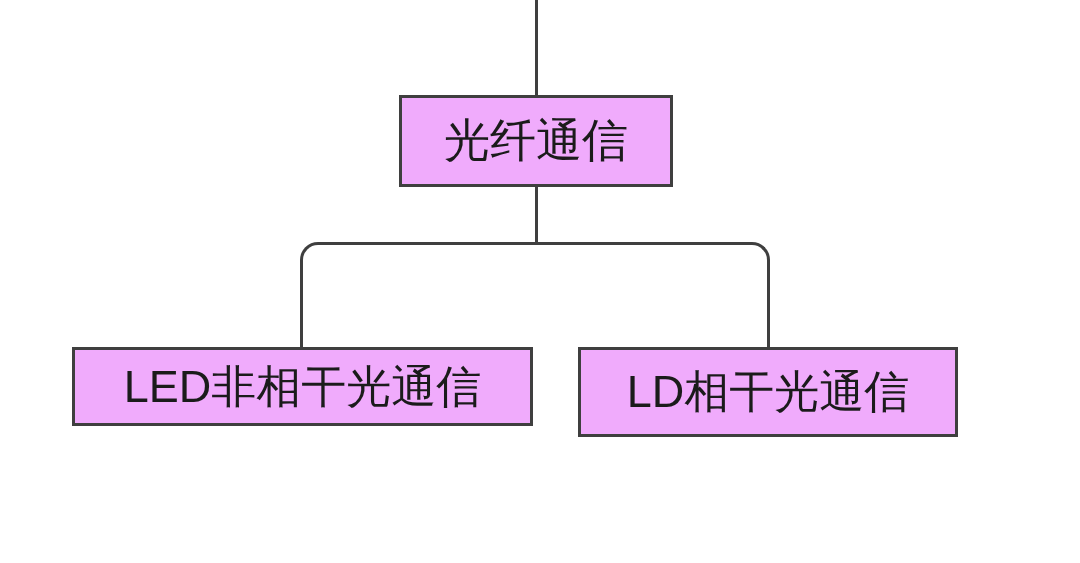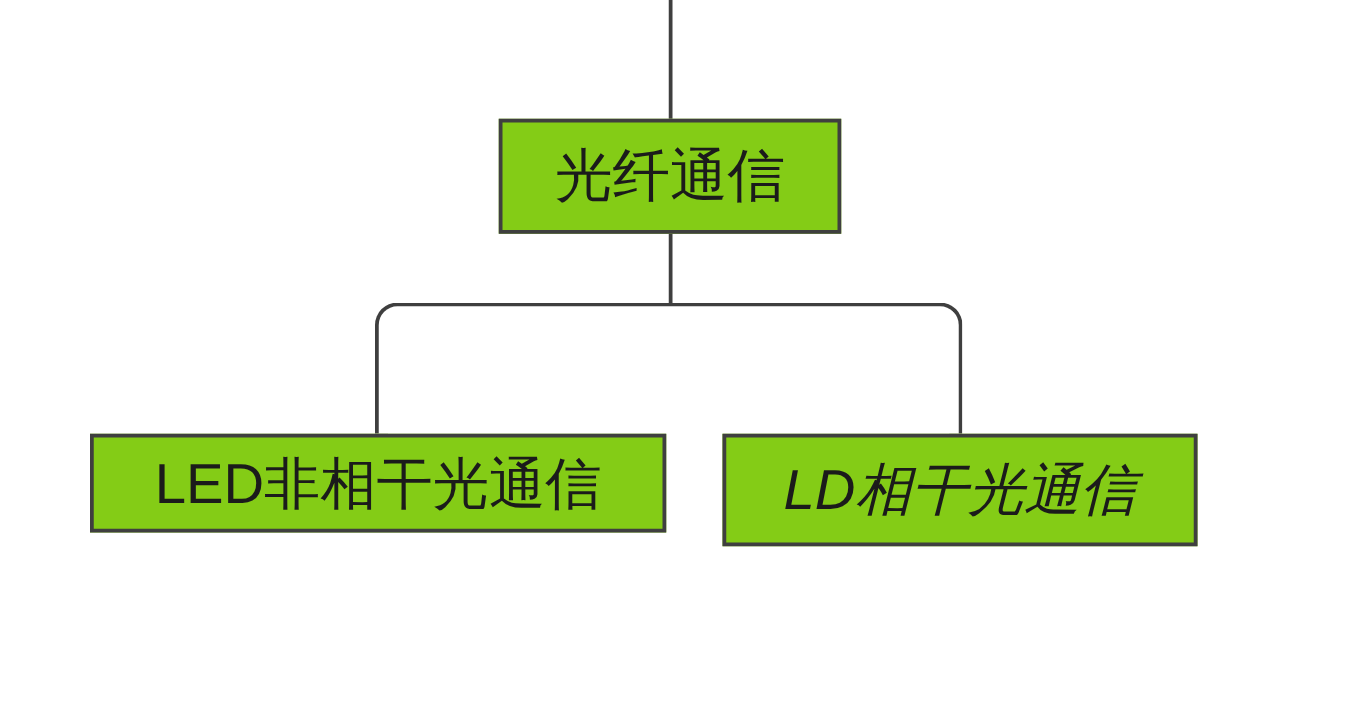--- a/index.html
+++ b/index.html
@@ -33,21 +33,21 @@
     box-sizing: border-box;
     border: 3px solid #3f3f3f;
     border-bottom: none;
     border-radius: 18px 18px 0 0;
     background: transparent;
   }
   .node {
     position: absolute;
     box-sizing: border-box;
     border: 3px solid #3f3f3f;
-    background: #84cc16;
+    background: #f0abfc;
     display: flex;
     align-items: center;
     justify-content: center;
     color: #1b1b1b;
     white-space: nowrap;
     z-index: 2;
   }
   .node-root {
     left: 399px;
     top: 95px;
@@ -61,21 +61,20 @@
     width: 461px;
     height: 79px;
     font-size: 45px;
   }
   .node-right {
     left: 578px;
     top: 347px;
     width: 380px;
     height: 90px;
     font-size: 45px;
-    font-style: italic;
   }
   .line-top {
     left: 535px;
     top: 0;
     height: 95px;
   }
   .line-mid {
     left: 535px;
     top: 187px;
     height: 56px;

